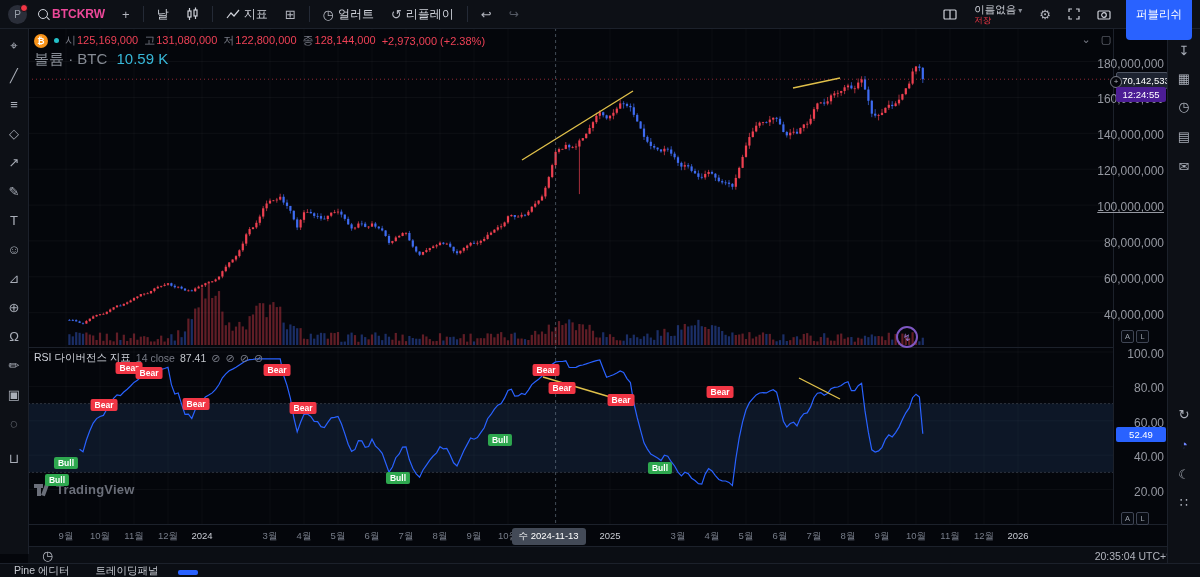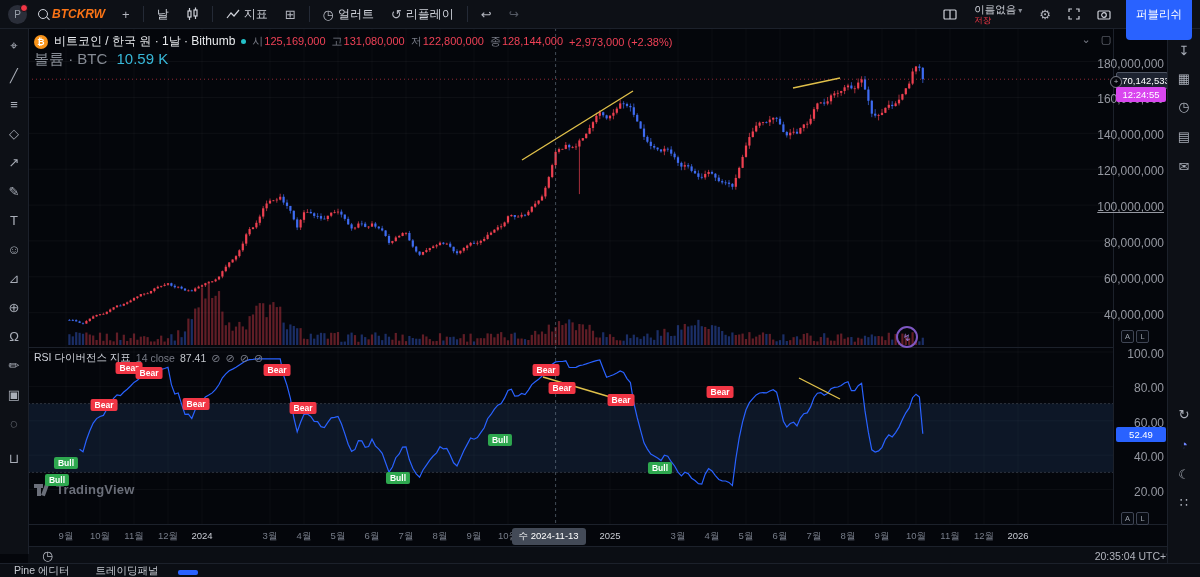--- a/index.html
+++ b/index.html
@@ -14,21 +14,21 @@
   .tbtn{display:flex;align-items:center;gap:4px;color:#d1d4dc;padding:2px 6px;
         border-radius:3px;white-space:nowrap;cursor:default;}
   .sep{width:1px;height:16px;background:#242a36;margin:0 2px;}
   .avatar{width:19px;height:19px;border-radius:50%;background:#2a2e39;position:relative;
           display:flex;align-items:center;justify-content:center;font-size:10px;color:#9aa0aa;}
   .avatar i{position:absolute;right:-1px;top:-1px;width:6px;height:6px;border-radius:50%;
             background:#f23645;border:1px solid #0d1016;}
   .mag{width:8px;height:8px;border:1.4px solid #cfd2da;border-radius:50%;position:relative;display:inline-block;}
   .mag::after{content:'';position:absolute;width:4px;height:1.4px;background:#cfd2da;
               right:-3px;bottom:-1px;transform:rotate(45deg);}
-  .sym{font-weight:bold;color:#f97316;font-style:italic;}
+  .sym{font-weight:bold;color:#ec4899;}
   .ghost{color:#b2b5be;font-size:13px;}
   .dim{color:#565b66;}
   .name-block{display:flex;flex-direction:column;align-items:flex-start;line-height:1;gap:1px;}
   .name-block .nm{font-size:10.5px;color:#d1d4dc;}
   .name-block .sv{font-size:8.5px;color:#f23645;}
   .caret{font-size:8px;color:#868b94;margin-left:2px;}
   .publish{background:#2962ff;color:#fff;font-size:11.5px;padding:18px 10px;border-radius:4px;margin-left:4px;}
   .micon{stroke:#cfd2da;fill:none;stroke-width:1.2;}
   
   .tb-left{position:absolute;left:0;top:28px;width:28px;height:518px;background:#0d1016;
@@ -42,21 +42,21 @@
   .rtool{position:absolute;left:6px;width:20px;height:20px;display:flex;align-items:center;
          justify-content:center;color:#a9aeb8;font-size:13px;border-radius:3px;}
   .rtool.accent{color:#6f86ff;}
   
   .price-scale{position:absolute;left:1113px;top:28px;width:55px;height:496px;background:#04060b;
                border-left:1px solid #1c212b;z-index:5;}
   .pl{position:absolute;right:5px;font-size:12px;color:#9598a1;white-space:nowrap;}
   .badge{position:absolute;left:2px;width:50px;text-align:center;font-size:9.5px;border-radius:2px;
          padding:2px 0;color:#fff;z-index:6;}
   .badge.price{background:#1d2330;border:1px solid #4d5462;}
-  .badge.count{background:#d946ef;}
+  .badge.count{background:#4c1d95;}
   .badge.rsi{background:#2962ff;}
   .plus-circ{position:absolute;left:-7px;top:3px;width:10px;height:10px;border:1px solid #787b86;
              border-radius:50%;font-size:8px;line-height:9px;text-align:center;color:#b2b5be;background:#04060b;}
   .al{display:flex;gap:2px;position:absolute;z-index:6;}
   .al span{width:11px;height:11px;border:1px solid #3f4554;border-radius:2px;color:#9aa0aa;
            font-size:7.5px;display:flex;align-items:center;justify-content:center;background:rgba(10,13,20,.8);}
   .time-axis{position:absolute;left:28px;top:524px;width:1140px;height:22px;background:#04060b;
              border-top:1px solid #1c212b;z-index:5;}
   .mon{position:absolute;top:5px;width:36px;text-align:center;font-size:9.5px;color:#787e8a;}
   .mon.yr{color:#c8cbd3;}
@@ -1087,21 +1087,20 @@
   </div>
 
   <div class="panel-tabs">
     <span>Pine 에디터</span>
     <span>트레이딩패널</span>
   </div>
   <div class="blue-chip"></div>
 
   <div class="legend">
     <span class="btc-ic">₿</span>
-    <span class="lg-title">비트코인 / 한국 원 · 1날 · Bithumb</span>
     <span class="live-dot"></span>
     <span class="ohlc"><i>시</i><b>125,169,000</b></span>
     <span class="ohlc"><i>고</i><b>131,080,000</b></span>
     <span class="ohlc"><i>저</i><b>122,800,000</b></span>
     <span class="ohlc"><i>종</i><b>128,144,000</b></span>
     <span class="chg">+2,973,000 (+2.38%)</span>
   </div>
   <div class="vol-row">
     <span class="lbl">볼륨 · BTC</span>
     <span class="val">10.59 K</span>

